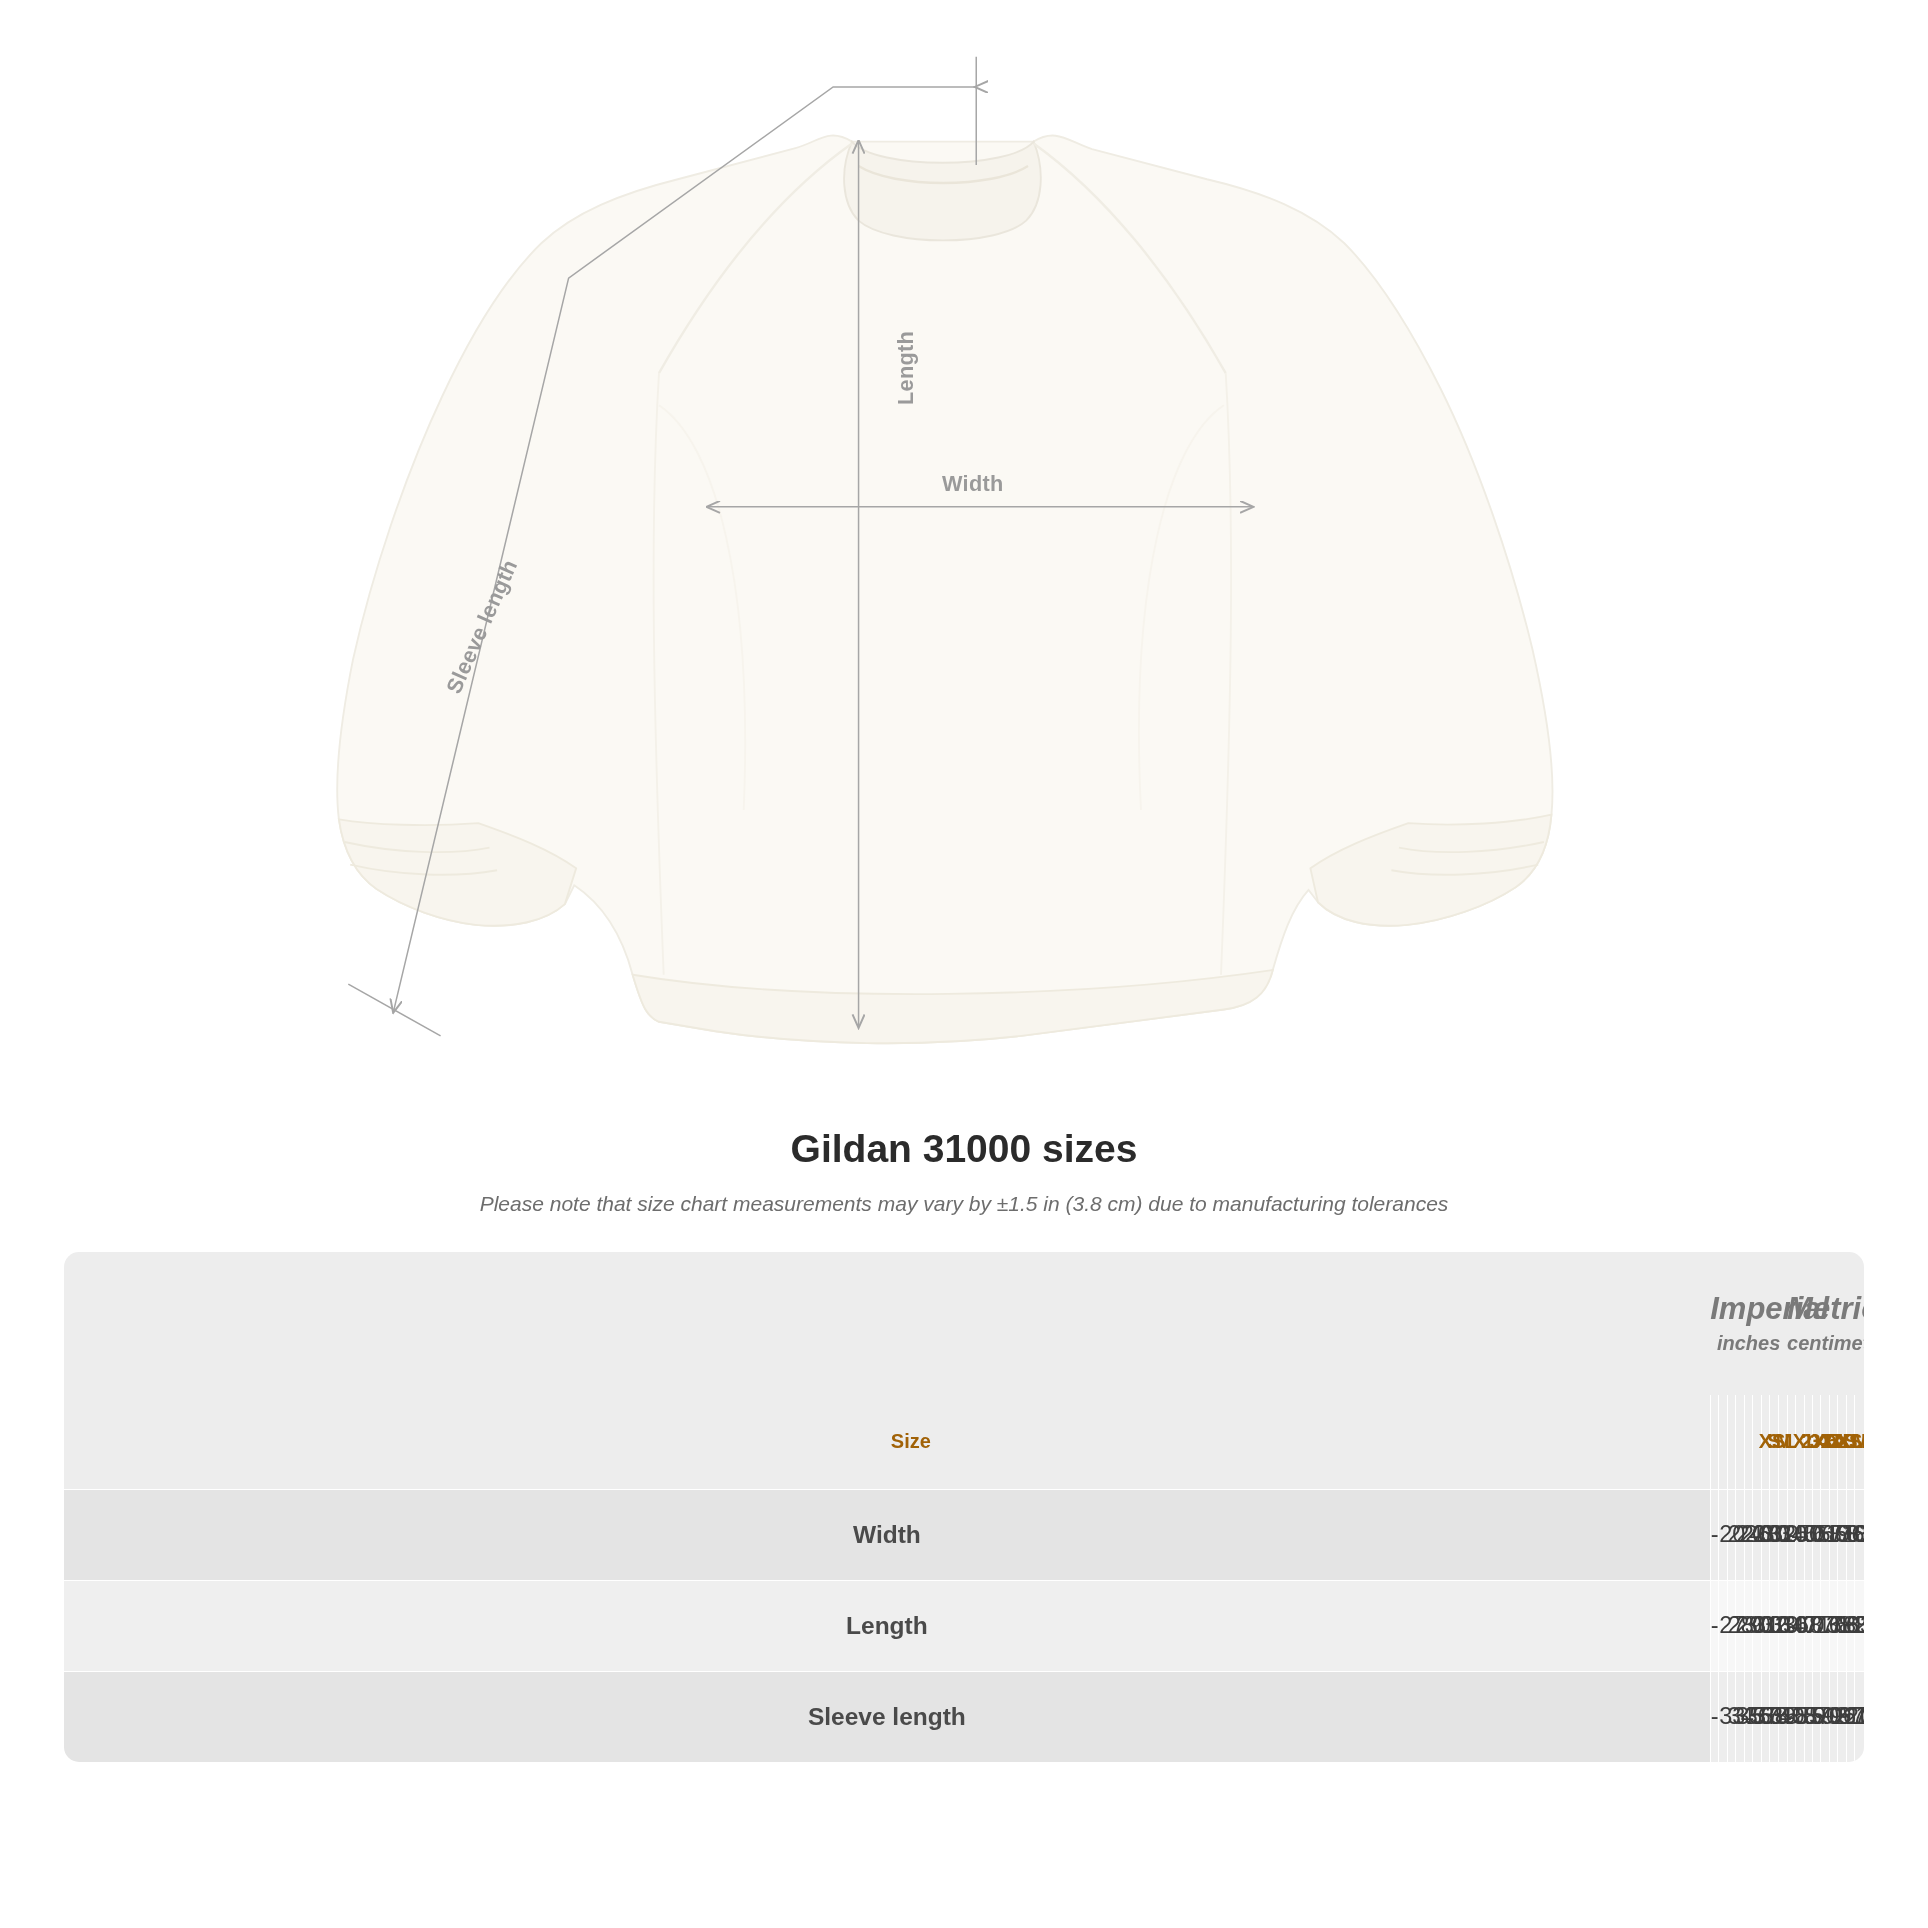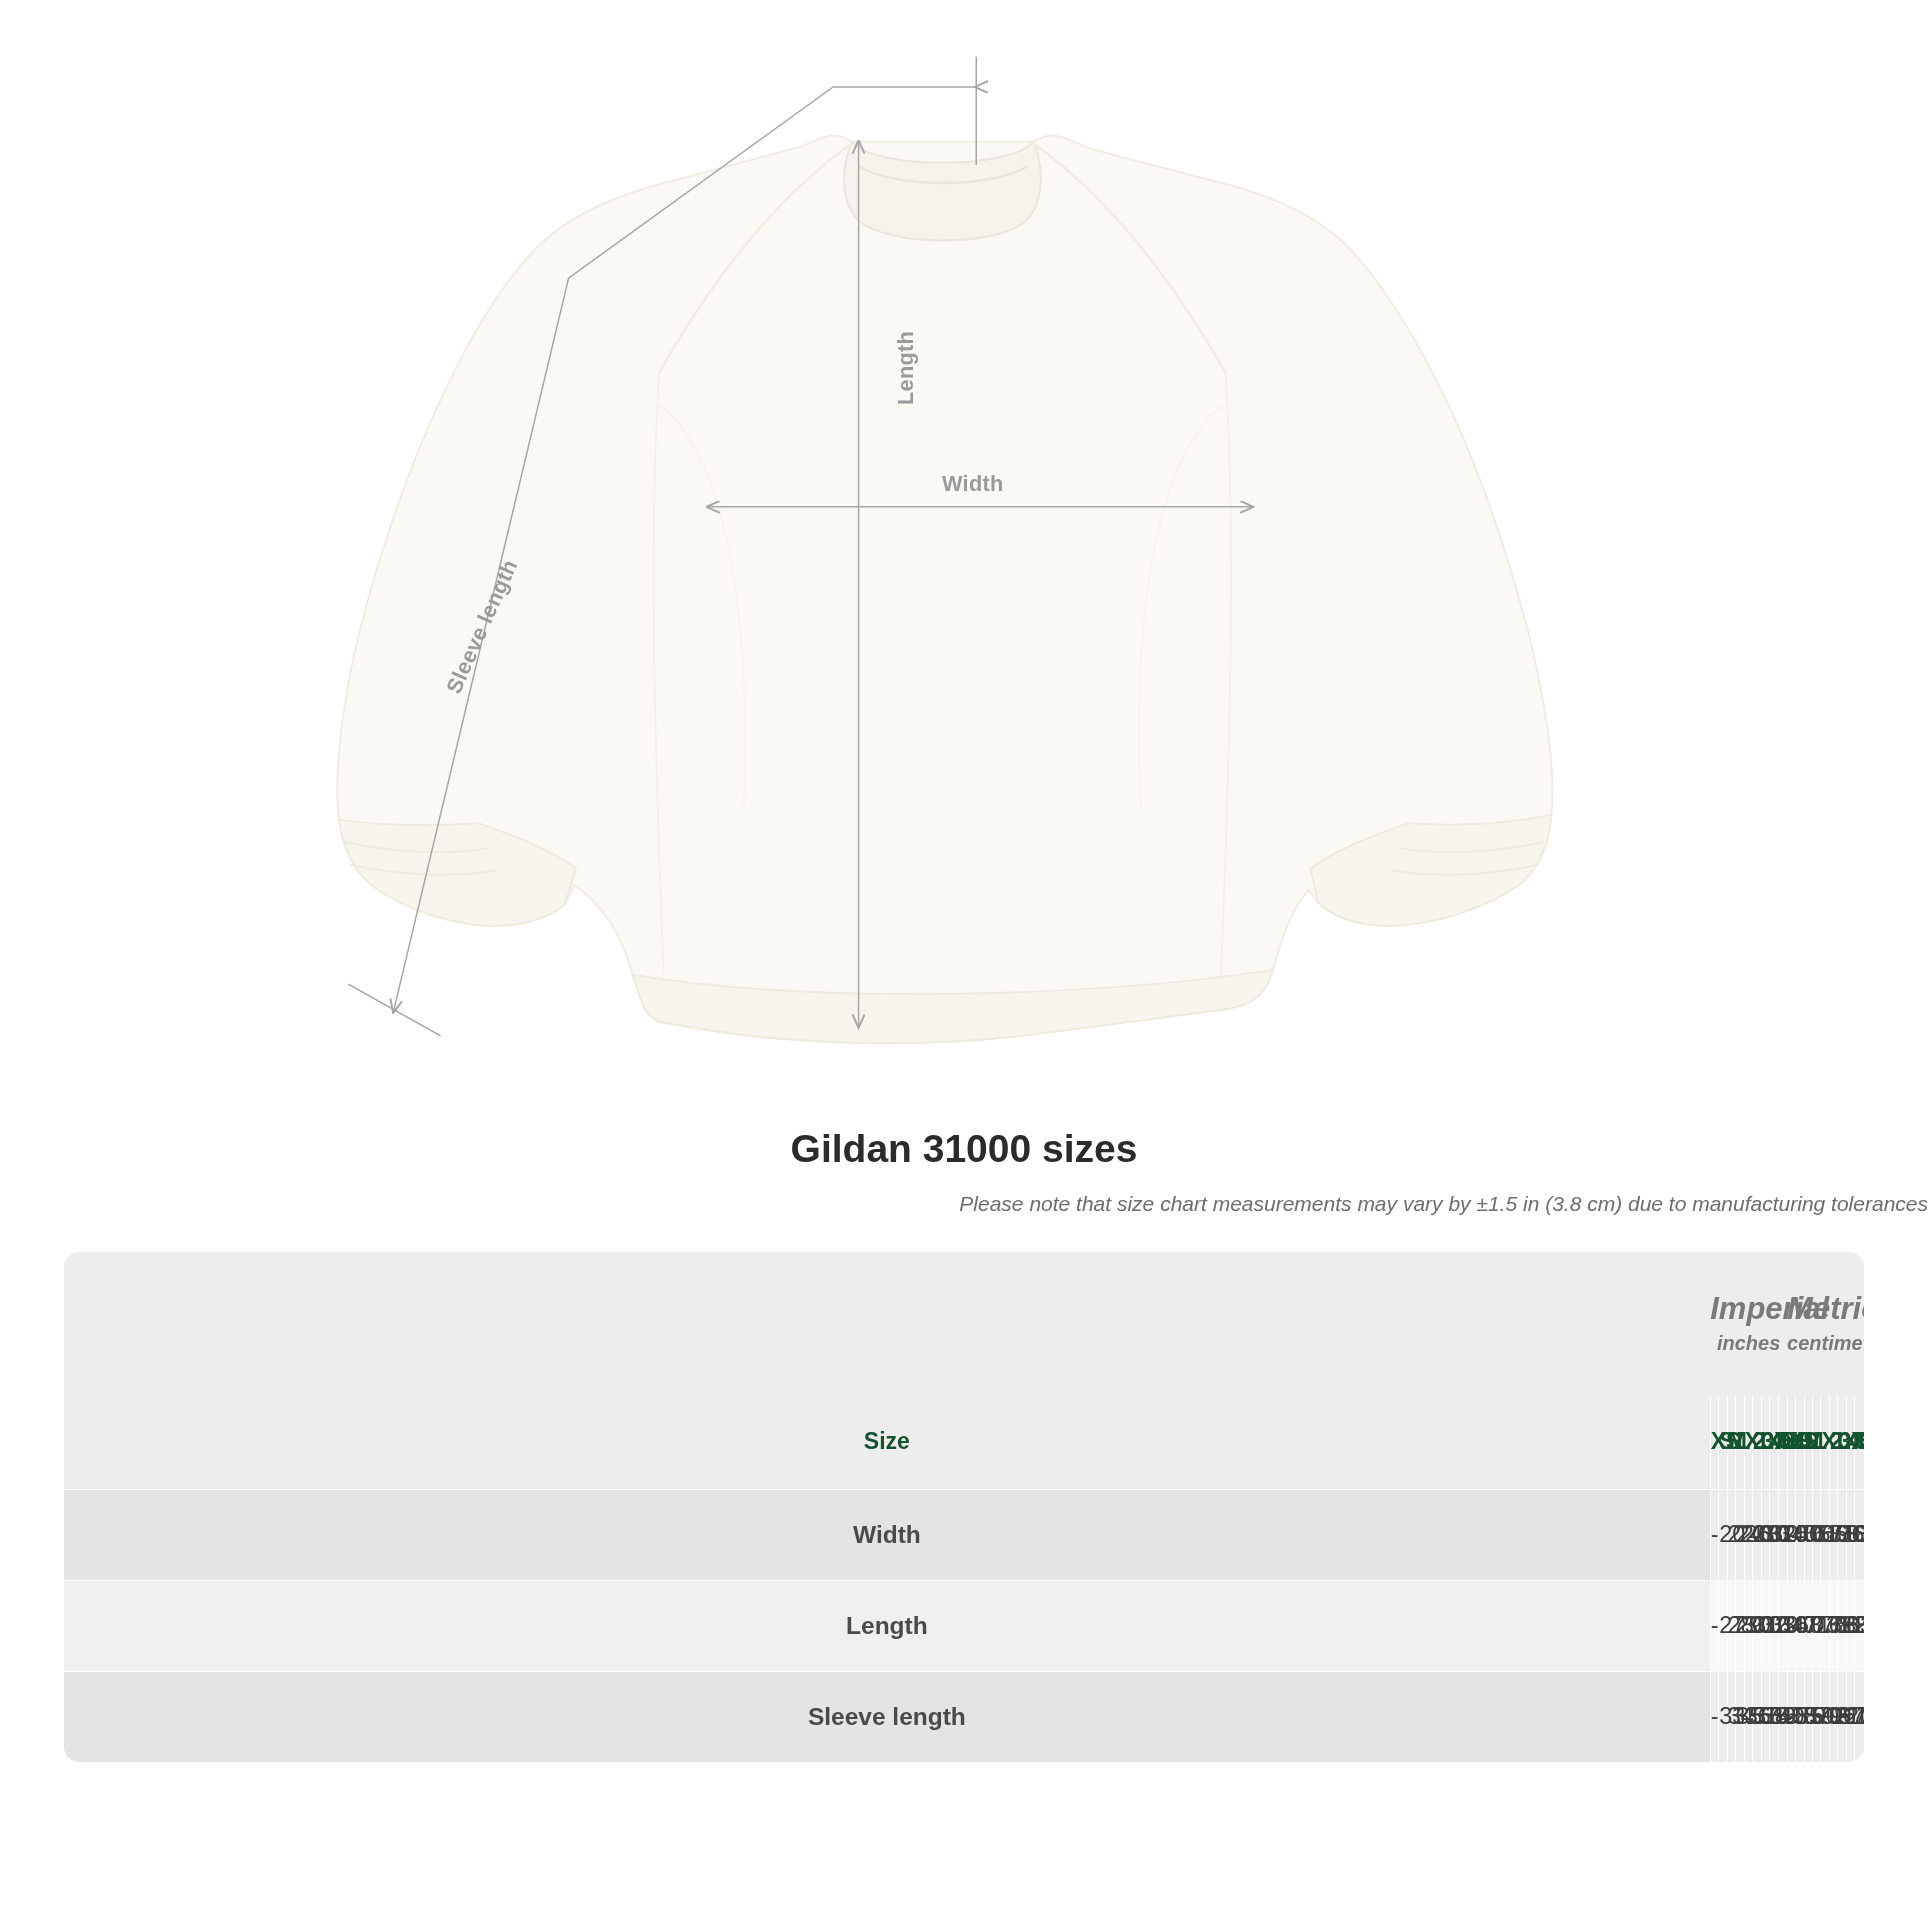--- a/index.html
+++ b/index.html
@@ -54,21 +54,21 @@
   
   .chart-title {
     text-align: center;
     font-size: 39px;
     font-weight: bold;
     color: #2b2b2b;
     margin: 0;
     padding-top: 5.6px;
   }
   .chart-subtitle {
-    text-align: right;
+    text-align: center;
     font-size: 21px;
     font-style: italic;
     color: #6d6d6d;
     margin: 21px 0 0 0;
   }
 
   
   .table-wrap {
     margin: 36px 64px 0 64px;
     border-radius: 15px;
@@ -105,24 +105,25 @@
   }
   .corner-cell {
     background: #ededed;
   }
 
   tr.head-row td {
     background: #ededed;
     height: 94px;
     text-align: center;
     vertical-align: middle;
-    font-size: 23px;
-    font-weight: bold;
-    color: #14532d;
+    font-size: 20px;
+    font-weight: bold;
+    color: #a16207;
     border-right: 1.9px solid #ffffff;
+    padding-left: 48px;
   }
   tr.head-row td:last-child { border-right: 0; }
 
   tr.data-row td {
     height: 90px;
     text-align: center;
     vertical-align: middle;
     font-size: 23.5px;
     color: #3d3d3d;
     border-right: 1.9px solid #ffffff;

